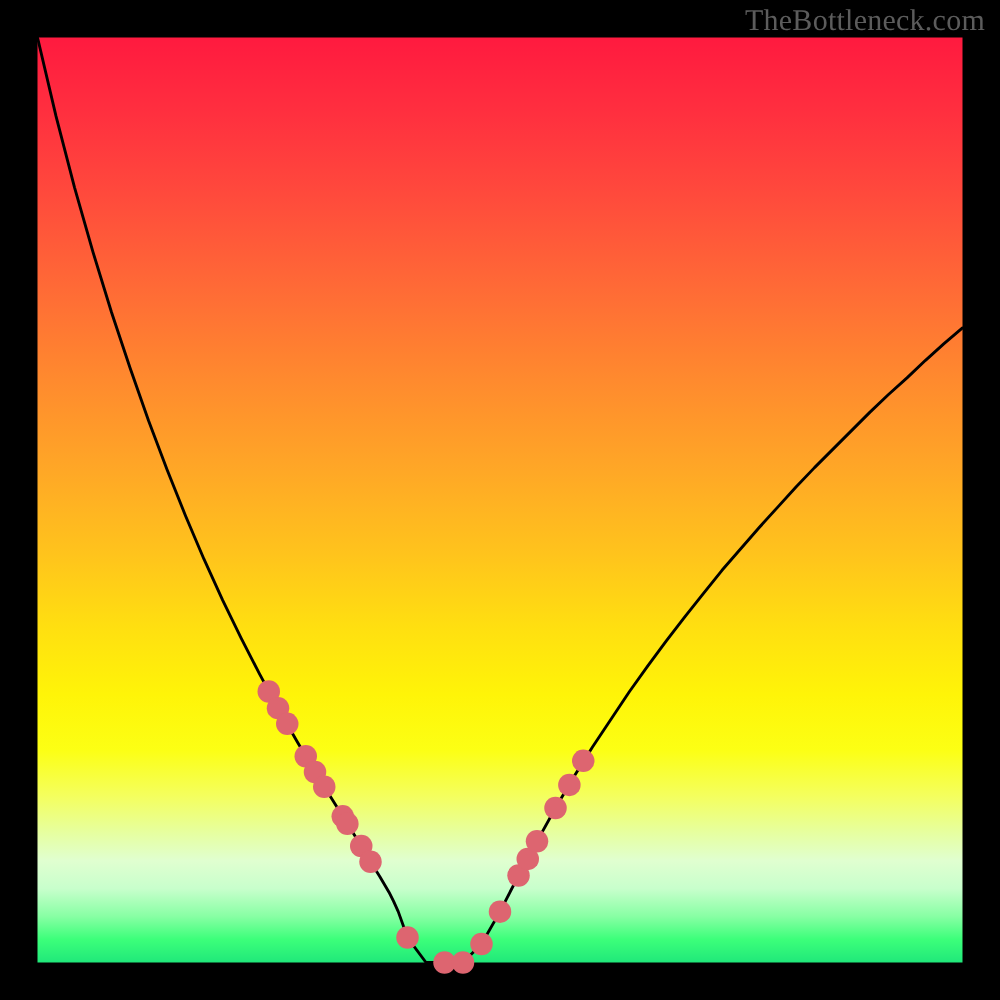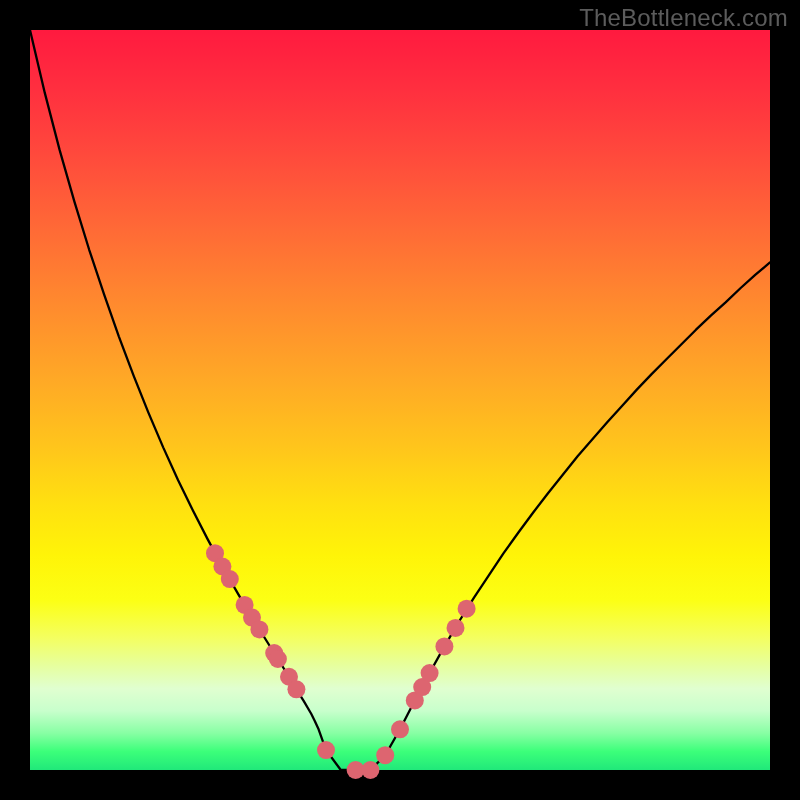--- a/index.html
+++ b/index.html
@@ -11,20 +11,21 @@
     overflow: hidden;
     font-family: Arial, Helvetica, sans-serif;
   }
   .frame {
     position: absolute;
     top: 0;
     left: 0;
     width: 800px;
     height: 800px;
     background: #000;
+    font-family: Liberation Serif, serif;
   }
   .plot-area {
     position: absolute;
     top: 30px;
     left: 30px;
     width: 740px;
     height: 740px;
     
     background: linear-gradient(
       to bottom,

